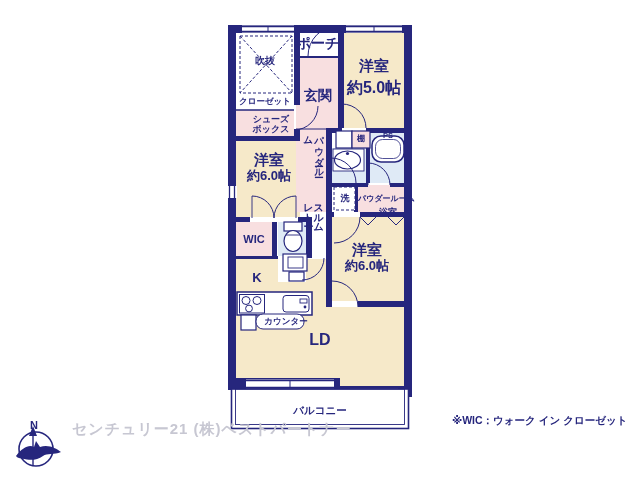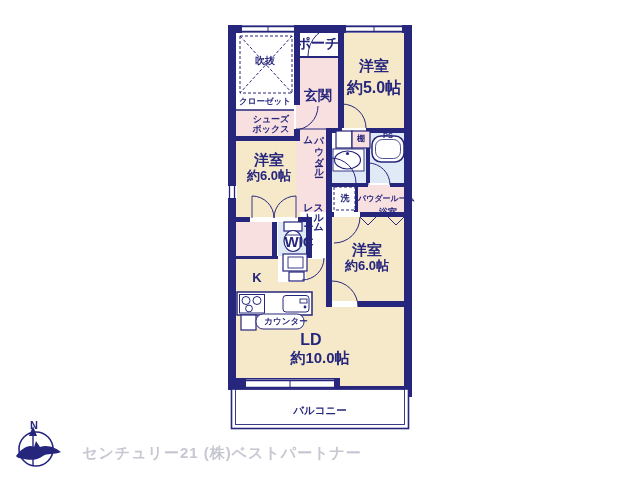--- a/index.html
+++ b/index.html
@@ -206,35 +206,35 @@
   <div class="lbl" style="left:352px;top:134px;width:18px;font-size:8px;">棚</div>
 
   <div class="lbl" style="left:370px;top:166px;width:36px;font-size:9px;margin-top:41px;">浴室</div>
 
   <div class="lbl" style="left:336px;top:193px;width:18px;font-size:9px;">洗</div>
 
   <div class="lbl" style="left:358px;top:194px;width:46px;font-size:8px;">パウダールーム</div>
 
   <div class="lbl wrap" style="left:299px;top:203px;width:29px;font-size:10px;line-height:9.5px;">レストルーム</div>
 
-  <div class="lbl" style="left:236px;top:233px;width:36px;font-size:15px;margin-left:45px;">WIC</div>
+  <div class="lbl" style="left:236px;top:233px;width:36px;font-size:11px;">WIC</div>
 
   <div class="lbl" style="left:244px;top:271px;width:26px;font-size:13px;">K</div>
 
   <div class="lbl" style="left:257px;top:316.5px;width:58px;font-size:8.5px;">カウンター</div>
 
   <div class="lbl" style="left:237px;top:151px;width:64px;font-size:15px;">洋室</div>
   <div class="lbl" style="left:234px;top:169px;width:70px;font-size:13px;">約6.0帖</div>
 
   <div class="lbl" style="left:334px;top:241px;width:66px;font-size:15px;">洋室</div>
   <div class="lbl" style="left:332px;top:259px;width:70px;font-size:13px;">約6.0帖</div>
 
-  <div class="lbl" style="left:281px;top:331px;width:60px;font-size:16px;">LD</div>
-  <div class="lbl" style="left:278px;top:349px;width:84px;font-size:15px;">約10.0帖</div>
+  <div class="lbl" style="left:290px;top:331px;width:60px;font-size:16px;">LD</div>
 
   <div class="lbl" style="left:280px;top:404px;width:80px;font-size:10.5px;">バルコニー</div>
 
+  <div class="lbl" style="left:452px;top:414px;width:188px;font-size:10.5px;text-align:left;">※WIC：ウォーク イン クローゼット</div>
 
   <div class="lbl" style="left:24px;top:419px;width:20px;font-size:11px;">N</div>
 
-  <div class="lbl watermark" style="left:72px;top:444px;width:300px;font-size:15px;text-align:center;">センチュリー21 (株)ベストパートナー</div>
+  <div class="lbl watermark" style="left:72px;top:420px;width:300px;font-size:15px;text-align:left;">センチュリー21 (株)ベストパートナー</div>
 
 </div>
 
 </body></html>

